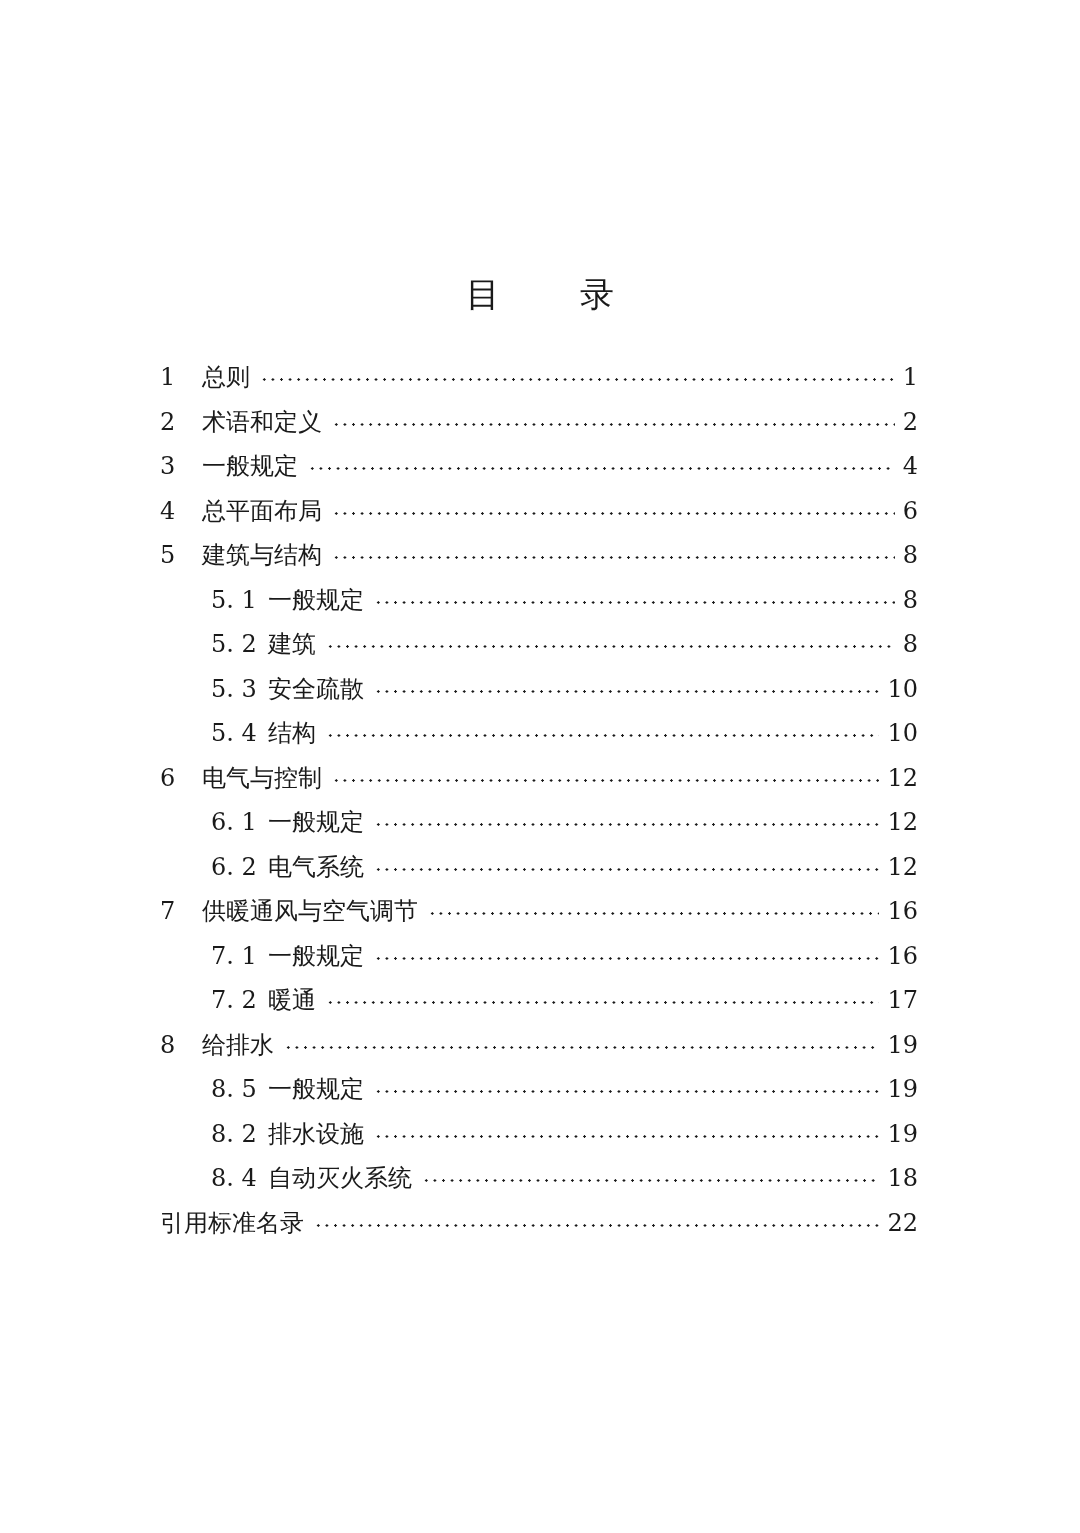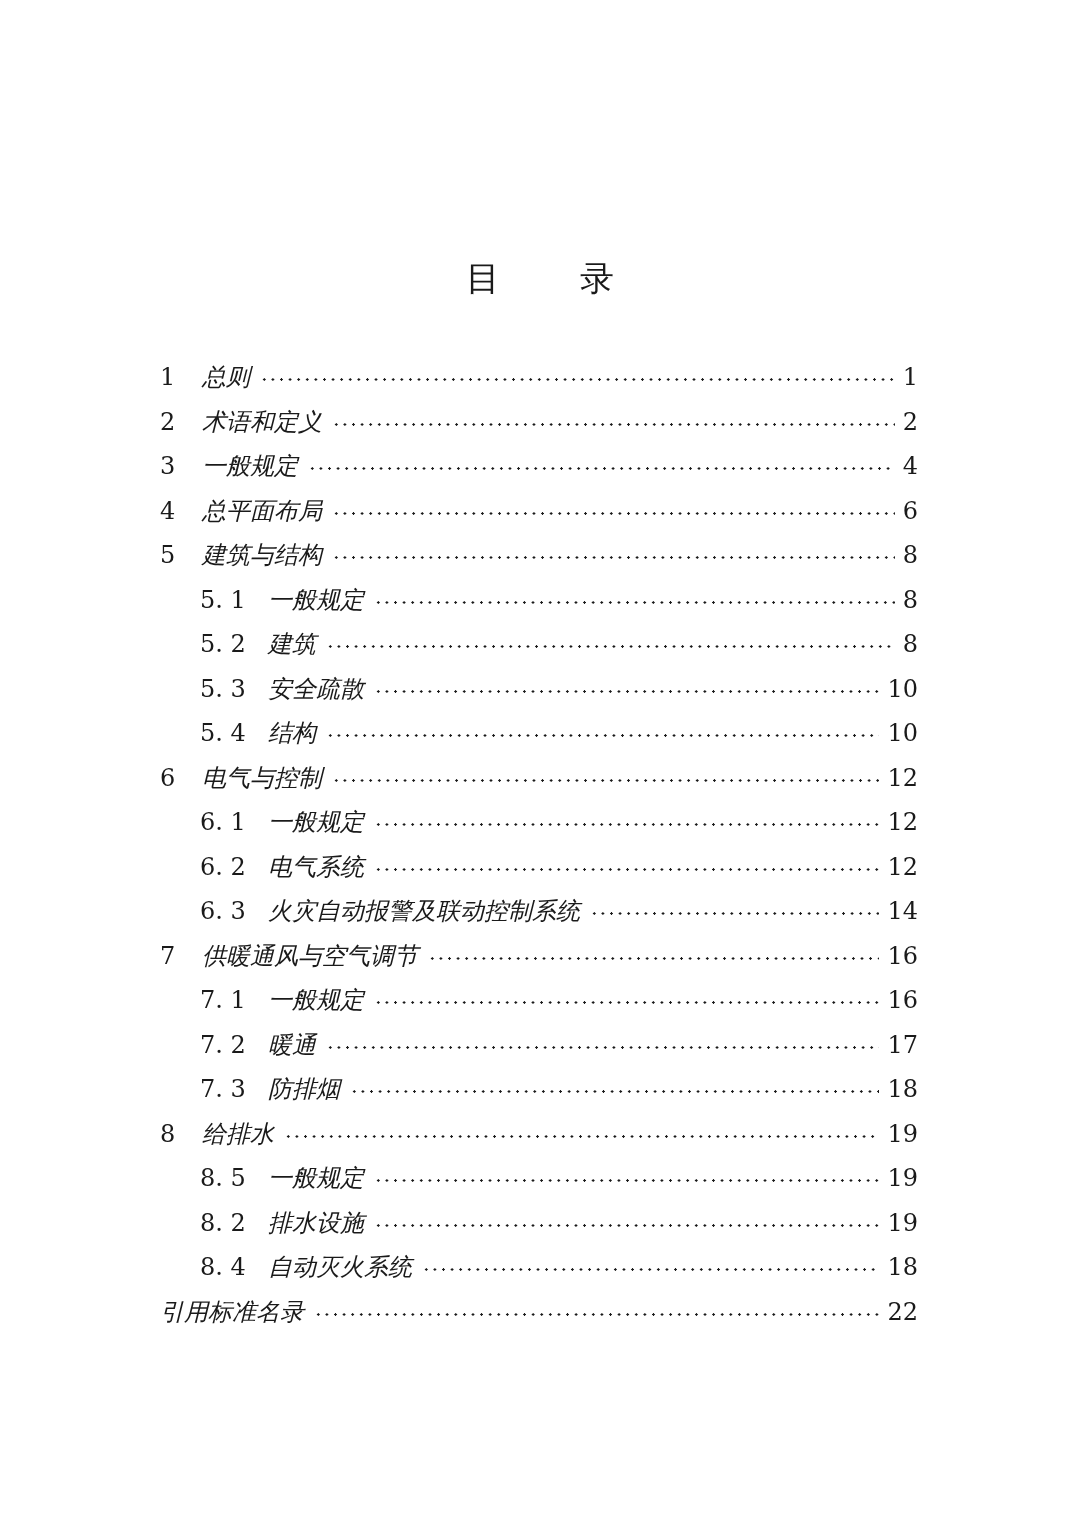--- a/index.html
+++ b/index.html
@@ -1,28 +1,28 @@
 <!DOCTYPE html>
 <html><head>
 <meta charset="utf-8">
 <style>
   html, body { margin:0; padding:0; background:#ffffff; }
   body { width:1080px; height:1533px; position:relative; overflow:hidden;
          font-family:"DejaVu Serif", "Liberation Serif", serif; color:#1a1a1a; }
-  .title { position:absolute; top:256px; left:0; width:1080px; text-align:center;
+  .title { position:absolute; top:272px; left:0; width:1080px; text-align:center;
            font-size:34px; letter-spacing:0; }
   .title span { display:inline-block; }
   .title .gap { width:80px; }
   .toc { position:absolute; top:355px; left:160px; width:758px; }
   .row { height:44.5px; display:flex; align-items:center; font-size:24px; white-space:nowrap; }
   .num { display:inline-block; width:42px; }
   .row.sub { padding-left:40px; }
-  .row.sub .num { width:68px; }
+  .row.sub .num { width:68px;text-align:center; }
   .row.nonum .num { width:0; }
-  .label { flex:0 0 auto; padding-right:10px;font-style:italic; }
+  .label { flex:0 0 auto; padding-right:10px; }
   .dots { flex:1 1 auto; overflow:hidden; height:24px; position:relative; }
   .dots::before { content:""; position:absolute; left:0; right:0; top:13px; height:3px;
      background-image: radial-gradient(circle, #1a1a1a 1.2px, transparent 1.4px);
      background-size: 8.6px 3px; background-repeat: repeat-x; }
   .page { flex:0 0 auto; padding-left:8px; min-width:14px; text-align:right; }
 </style>
 </head>
 <body>
 
 <div class="title">
@@ -95,49 +95,37 @@
       <span class="label">一般规定</span>
       <span class="dots"></span>
       <span class="page">12</span>
     </div>
     <div class="row sub">
       <span class="num">6. 2</span>
       <span class="label">电气系统</span>
       <span class="dots"></span>
       <span class="page">12</span>
     </div>
-    <div class="row sub">
-      <span class="num">6. 3</span>
-      <span class="label">火灾自动报警及联动控制系统</span>
-      <span class="dots"></span>
-      <span class="page">14</span>
-    </div>
     <div class="row">
       <span class="num">7</span>
       <span class="label">供暖通风与空气调节</span>
       <span class="dots"></span>
       <span class="page">16</span>
     </div>
     <div class="row sub">
       <span class="num">7. 1</span>
       <span class="label">一般规定</span>
       <span class="dots"></span>
       <span class="page">16</span>
     </div>
     <div class="row sub">
       <span class="num">7. 2</span>
       <span class="label">暖通</span>
       <span class="dots"></span>
       <span class="page">17</span>
-    </div>
-    <div class="row sub">
-      <span class="num">7. 3</span>
-      <span class="label">防排烟</span>
-      <span class="dots"></span>
-      <span class="page">18</span>
     </div>
     <div class="row">
       <span class="num">8</span>
       <span class="label">给排水</span>
       <span class="dots"></span>
       <span class="page">19</span>
     </div>
     <div class="row sub">
       <span class="num">8. 5</span>
       <span class="label">一般规定</span>

